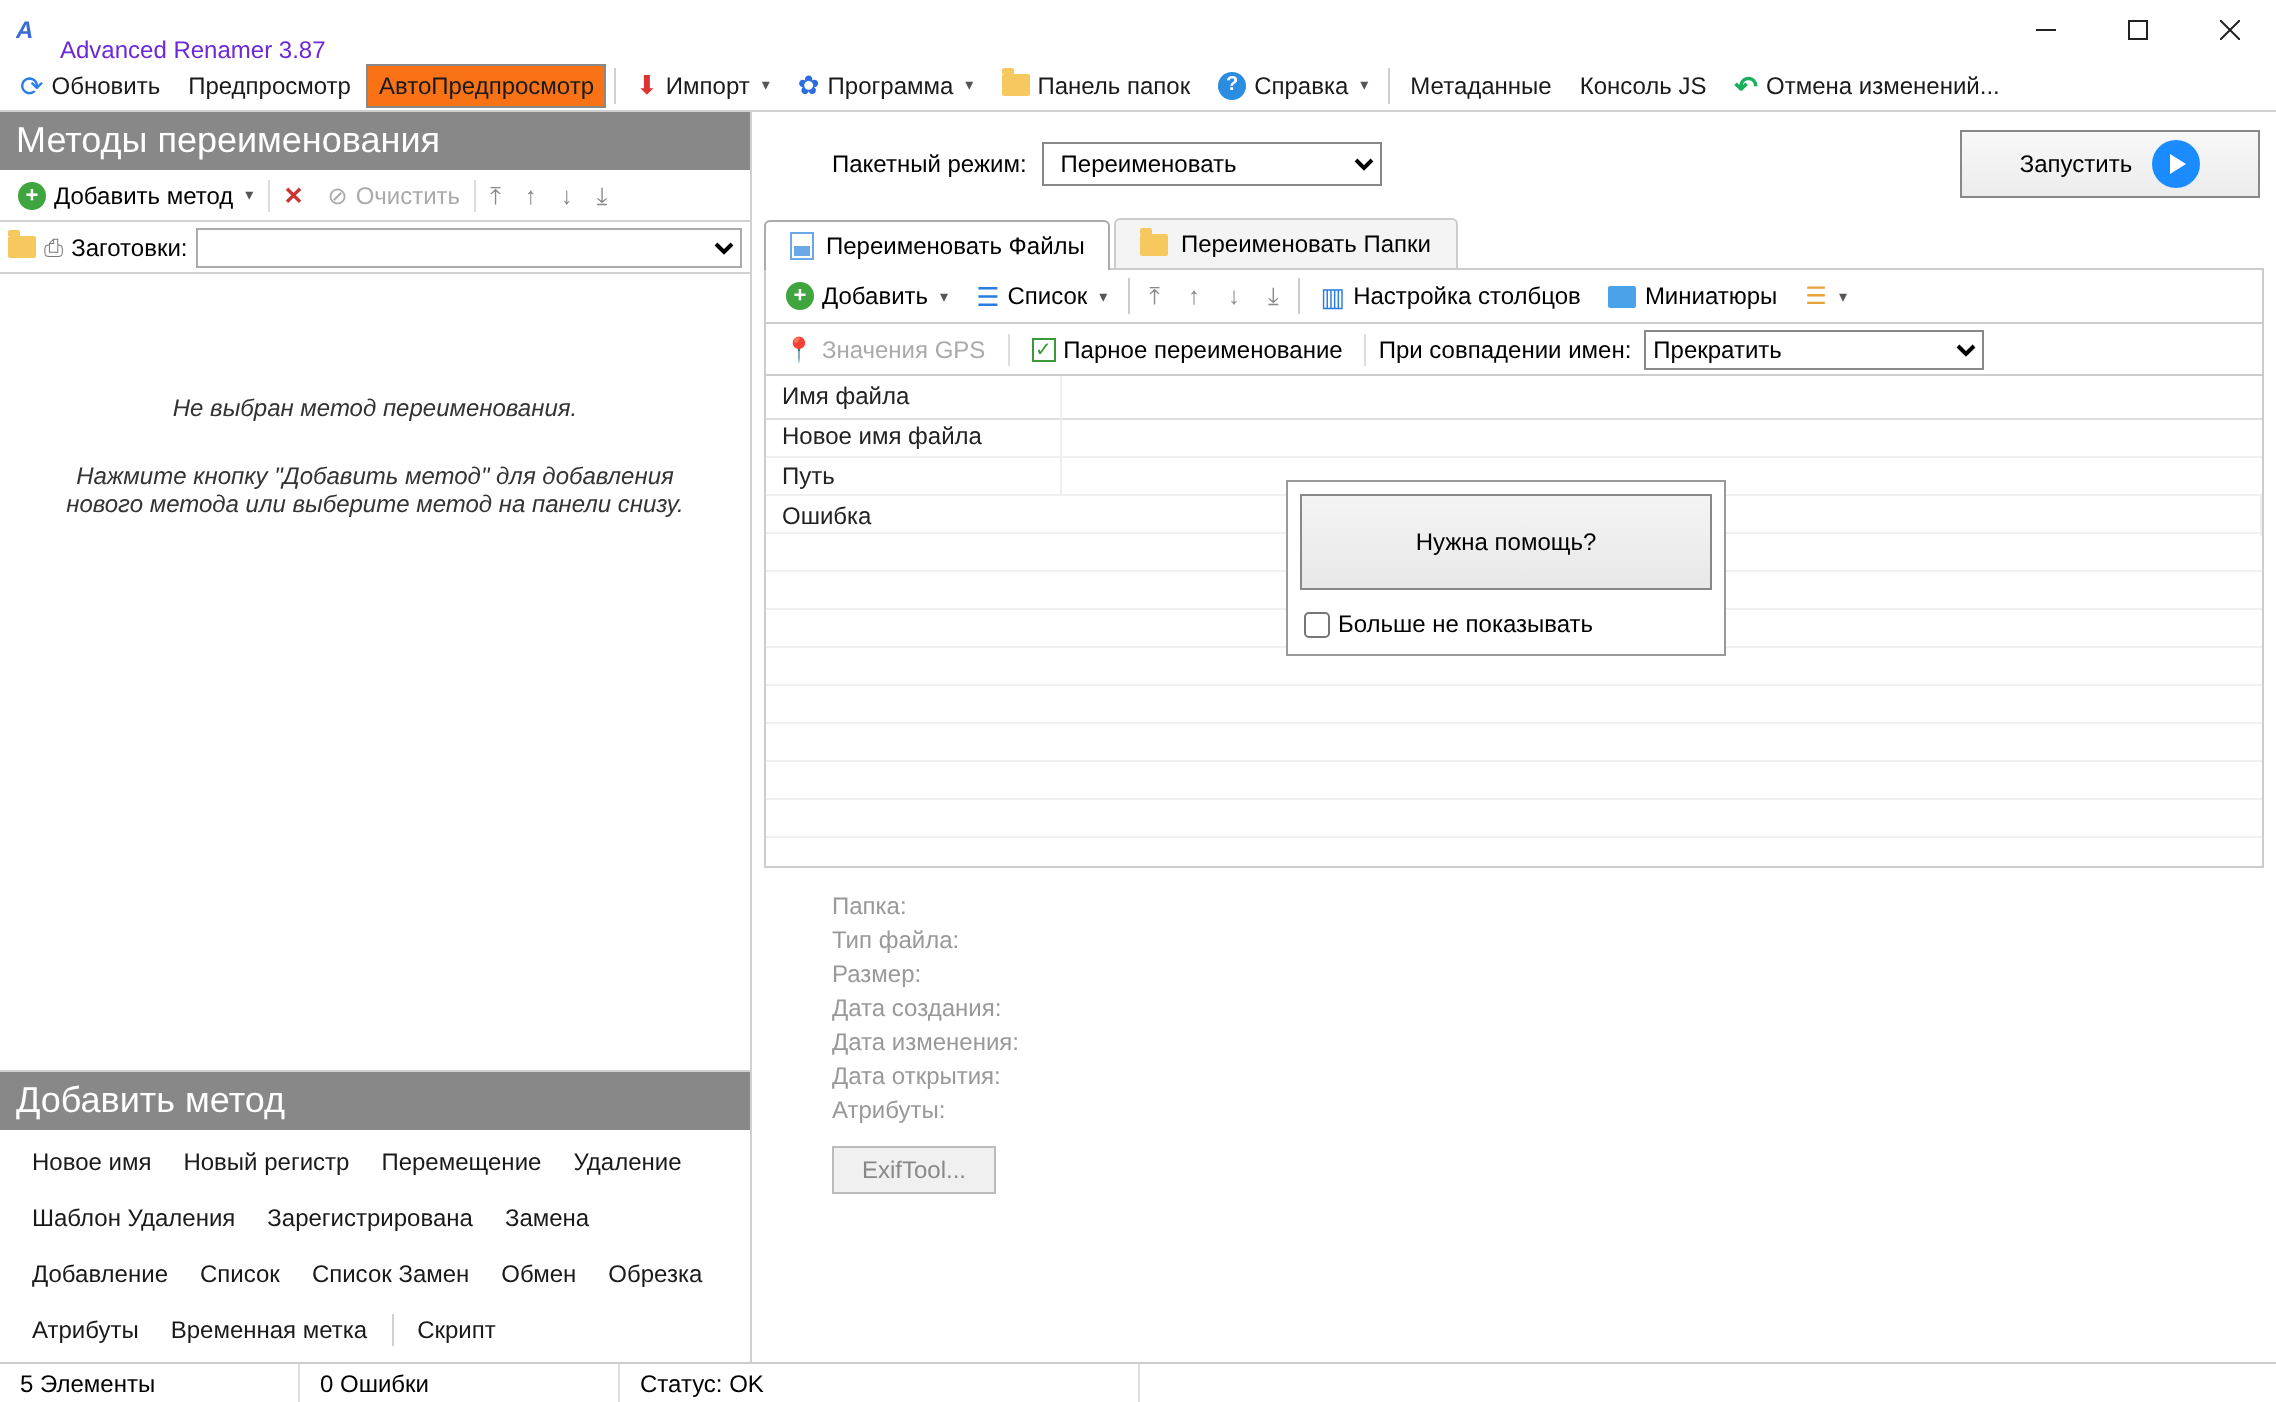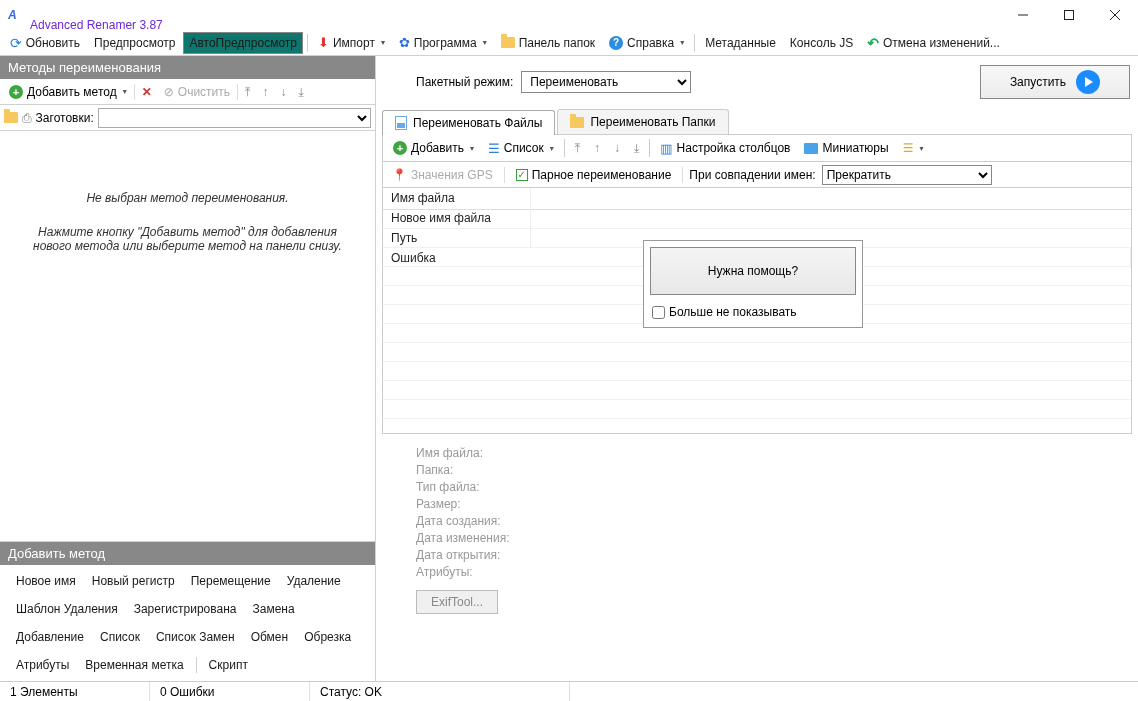--- a/index.html
+++ b/index.html
@@ -6,29 +6,29 @@
 body { background: #fff; width: 1138px; height: 701px; overflow: hidden; position: relative; }
 
 .titlebar { height: 30px; display: flex; align-items: center; padding: 0 0 0 8px; background: #fff; }
 .titlebar .app-icon { width: 16px; height: 16px; margin-right: 6px; display:flex; align-items:center; justify-content:center; }
 .titlebar .title { color: #6d28d9; flex: 1; margin-top: 20px; }
 .titlebar .win-btns { display: flex; }
 .titlebar .win-btn { width: 46px; height: 30px; display: flex; align-items: center; justify-content: center; color: #333; }
 
 .main-toolbar { height: 26px; display: flex; align-items: center; border-bottom: 1px solid #d0d0d0; padding: 0 4px; gap: 2px; background:#fff;}
 .main-toolbar .tbtn { display: flex; align-items: center; gap: 4px; padding: 2px 6px; height: 22px; color: #1a1a1a; cursor: pointer; }
-.main-toolbar .tbtn.active { background: #0f766e; border: 1px solid #888; padding: 1px 5px;}
+.main-toolbar .tbtn.active { background: #f97316; border: 1px solid #888; padding: 1px 5px;}
 .main-toolbar .sep { width: 1px; height: 18px; background: #d0d0d0; margin: 0 2px; }
 .dd-arrow { font-size: 8px; color: #555; margin-left: 2px; }
 
 .body-area { display: flex; height: calc(100% - 30px - 26px - 20px); }
 .left-panel { width: 376px; display: flex; flex-direction: column; border-right: 1px solid #d0d0d0; background:#fff;}
 .right-panel { flex: 1; display: flex; flex-direction: column; background:#fff;}
 
-.panel-header { background: #888; color: #fff; padding: 4px 8px; font-size: 13px; }
+.panel-header { background: #888; color: #fff; padding: 4px 8px; font-size: 18px; }
 .method-toolbar { height: 26px; display: flex; align-items: center; border-bottom: 1px solid #d0d0d0; padding: 0 4px; gap:2px;}
 .method-toolbar .tbtn { display:flex; align-items:center; gap:4px; padding:2px 5px; cursor:pointer;}
 .method-toolbar .disabled { color:#aaa; }
 
 .presets-row { height: 26px; display: flex; align-items: center; border-bottom: 1px solid #d0d0d0; padding: 0 4px; gap:4px;}
 .presets-row select { flex:1; height:20px; border:1px solid #aaa; background:#fff;}
 
 .empty-msg { flex:1; padding: 60px 20px 0 20px; text-align:center; color:#333; font-style:italic;}
 .empty-msg .line2 { margin-top:20px; }
 
@@ -334,30 +334,29 @@
             <span>Нужна помощь?</span>
           </div>
         <div class="hp-check">
             <input type="checkbox" style="">
             <span>Больше не показывать</span>
           </div>
       </div>
     </div>
 
     <div class="details">
-      <div>Имя файла:</div>
       <div>Папка:</div>
       <div>Тип файла:</div>
       <div>Размер:</div>
       <div>Дата создания:</div>
       <div>Дата изменения:</div>
       <div>Дата открытия:</div>
       <div>Атрибуты:</div>
       <button class="exif-btn" disabled="">ExifTool...</button>
     </div>
   </div>
 </div>
 
 <div class="statusbar">
-  <div class="cell" style="width:150px;">1 Элементы</div>
+  <div class="cell" style="width:150px;">5 Элементы</div>
   <div class="cell" style="width:160px;">0 Ошибки</div>
   <div class="cell" style="width:260px;">Статус: OK</div>
 </div>
 
 </body></html>

